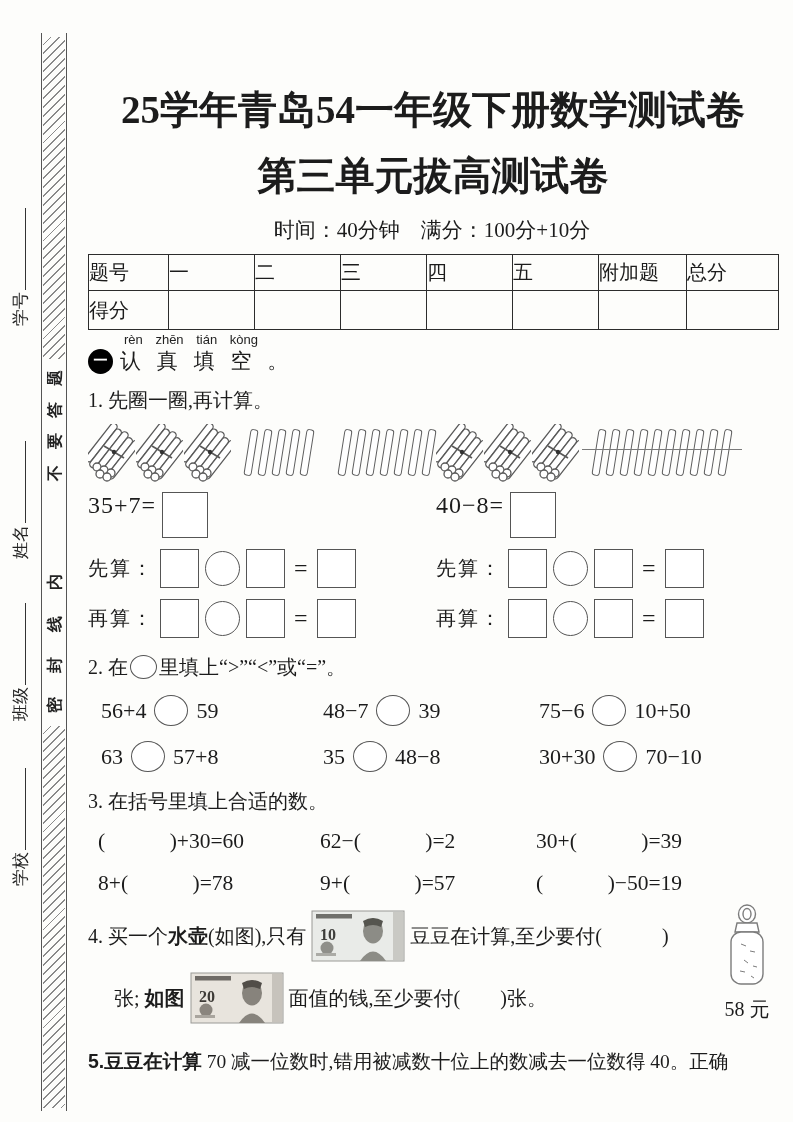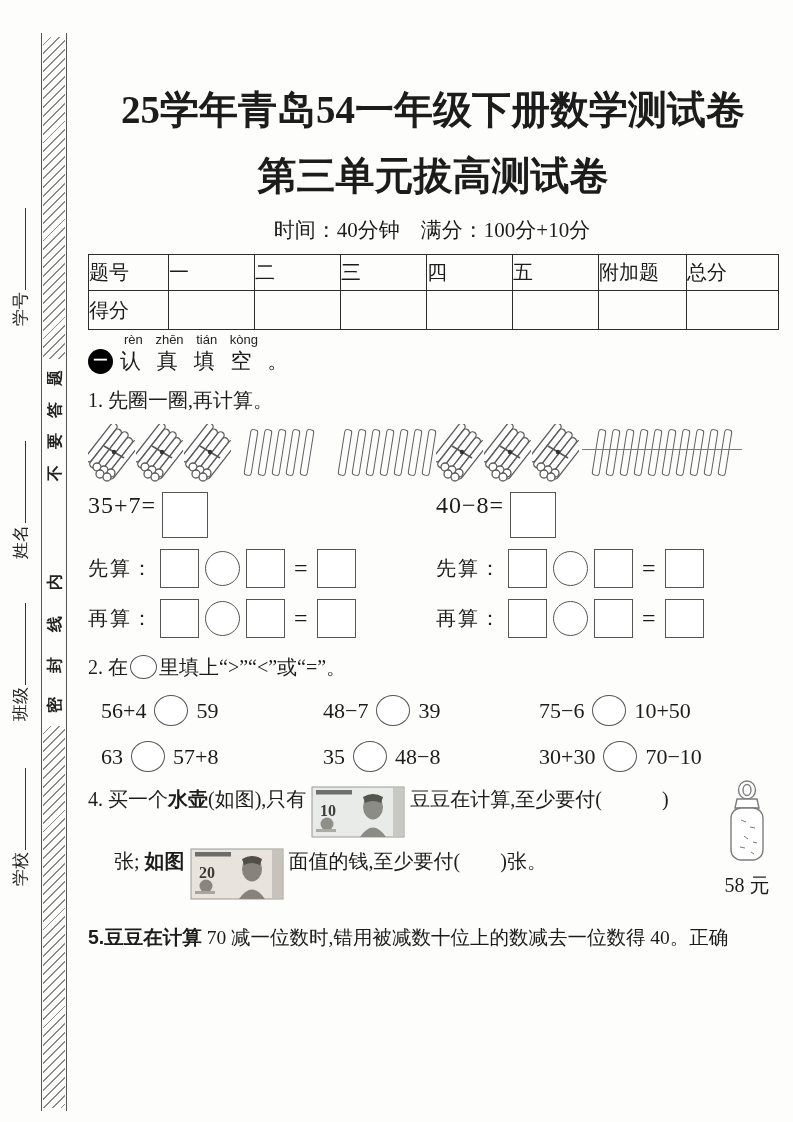--- a/index.html
+++ b/index.html
@@ -66,21 +66,21 @@
   .cmp-circle{display:inline-block;width:32px;height:29px;border:1.4px solid #555;
     border-radius:50%;vertical-align:-7px;margin:0 8px;background:#fff;}
   .prompt-circle{display:inline-block;width:25px;height:22px;border:1.3px solid #555;
     border-radius:50%;vertical-align:-5px;margin:0 2px;background:#fff;}
   .grid3{display:grid;grid-template-columns:222px 216px auto;row-gap:15px;
     margin-top:14px;padding-left:13px;font-size:22px;}
   .cmp-item{display:flex;align-items:center;white-space:nowrap;}
   .fill-item{white-space:pre;font-size:21.5px;}
   
   .q4{position:relative;margin-top:14px;padding-right:88px;}
-  .q4-line{display:flex;font-size:20px;white-space:pre;margin-top:8px;}
+  .q4-line{display:flex;align-items:center;font-size:20px;white-space:pre;margin-top:8px;}
   .q4-line2{padding-left:26px;margin-top:10px;}
   .banknote{margin:0 5px;vertical-align:middle;}
   .bottle-wrap{position:absolute;right:-6px;top:-6px;width:74px;text-align:center;}
   .price{font-size:20px;margin-top:2px;}
   
   .q5{margin-top:18px;font-size:19.5px;line-height:2.0;}
   .q5-line2{padding-left:26px;}
   .sans-b{font-family:"Liberation Sans","DejaVu Sans",sans-serif;font-weight:bold;}
   .nowrap{white-space:pre;}
 </style>
@@ -413,20 +413,31 @@
           <span>48−8</span>
         </div>
       <div class="cmp-item">
           <span>30+30</span>
           <span class="cmp-circle"></span>
           <span>70−10</span>
         </div>
     </div>
   </div>
 
+  <div style="margin-top:16px">
+    <div class="q-prompt">3. 在括号里填上合适的数。</div>
+    <div class="grid3" style="row-gap:17px;padding-left:10px">
+      <div class="fill-item">(   )+30=60</div>
+      <div class="fill-item">62−(   )=2</div>
+      <div class="fill-item">30+(   )=39</div>
+      <div class="fill-item">8+(   )=78</div>
+      <div class="fill-item">9+(   )=57</div>
+      <div class="fill-item">(   )−50=19</div>
+    </div>
+  </div>
 
   <div class="q4">
     <div class="q4-line">
       <span>4. 买一个</span><span class="sans-b">水壶</span><span>(如图),只有</span>
       <svg class="banknote" width="94" height="52" viewBox="0 0 94 52">
         <rect x="1" y="1" width="92" height="50" fill="#e9ebe8" stroke="#9a9a96"></rect>
         <rect x="5" y="4" width="36" height="4.5" fill="#6f6f6b"></rect>
         <circle cx="16" cy="38" r="6.5" fill="#8f8f8a"></circle>
         <ellipse cx="62" cy="21" rx="10" ry="12.5" fill="#8c8c86"></ellipse>
         <path d="M49 51 q13 -19 26 0 z" fill="#8c8c86"></path>

